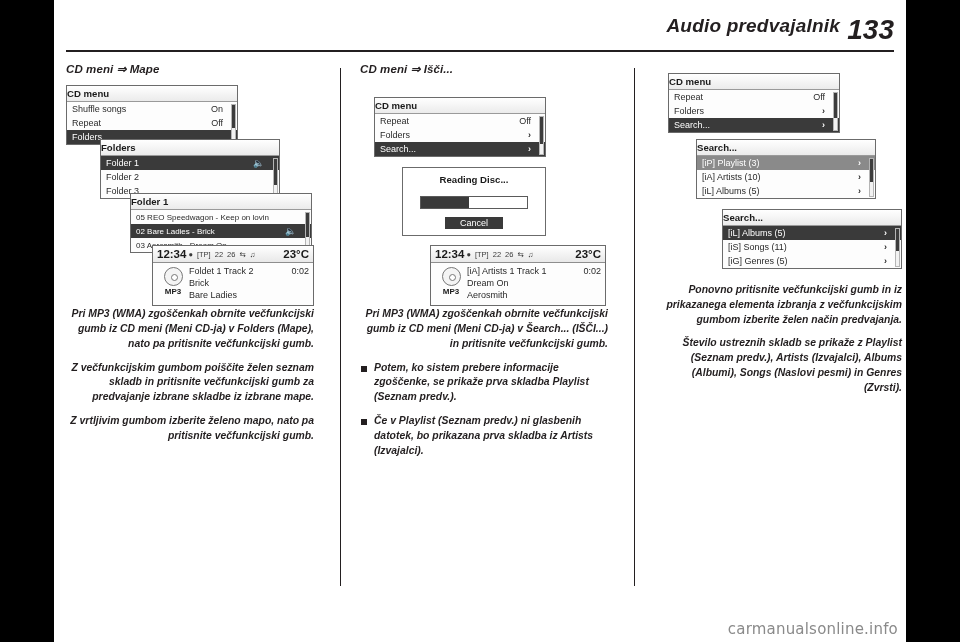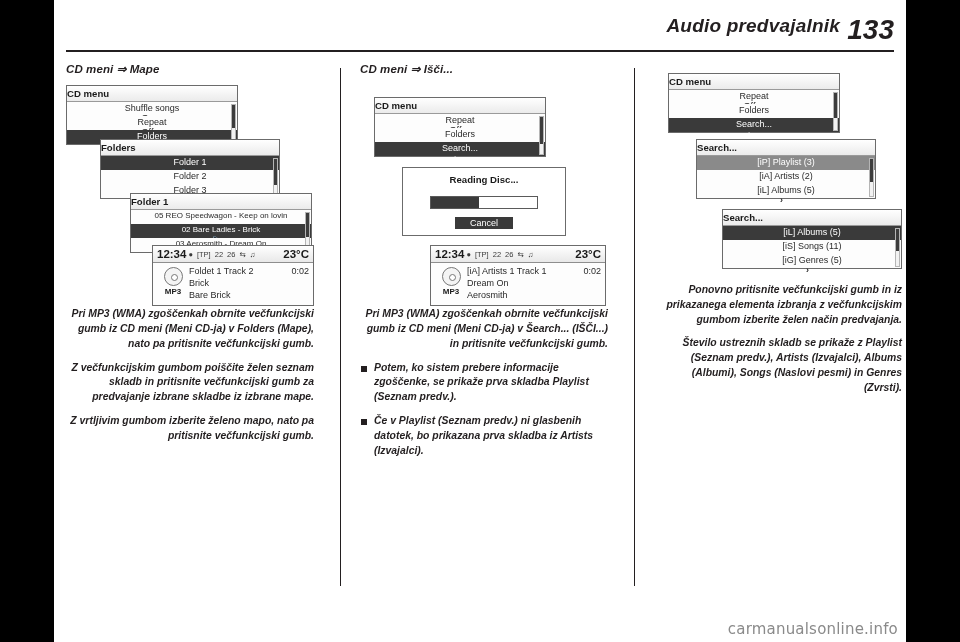--- a/index.html
+++ b/index.html
@@ -93,21 +93,20 @@
   }
   .rows{position:relative;}
   .row{
     position:relative;
     display:flex; align-items:center; justify-content:space-between;
     font-size:9px; color:#2a2a2a;
     padding:1px 5px 1px 5px;
     height:14px; box-sizing:border-box;
     background:#fdfdfd;
     white-space:nowrap;
-    flex-direction:column;
   }
   .row.sel{
     background:#3a3a3a; color:#ffffff;
   }
   .row.sel2{
     background:#8a8a8a; color:#ffffff;
   }
   .row .rv{font-size:9px;}
   .chev{font-size:9px;font-weight:bold;}
   .sb{
@@ -263,21 +262,21 @@
             <div class="np-left">
               <div class="disc"></div>
               <div class="mp3">MP3</div>
             </div>
             <div class="np-right">
               <div class="np-r1">
                 <span>Foldet 1 Track 2</span>
                 <span>0:02</span>
               </div>
               <div>Brick</div>
-              <div>Bare Brick</div>
+              <div>Bare Ladies</div>
             </div>
           </div>
         </div>
       </div>
 
       <p class="body-p">Pri MP3 (WMA) zgoščenkah obrnite večfunkcijski gumb iz CD meni (Meni CD-ja) v Folders (Mape), nato pa pritisnite večfunkcijski gumb.</p>
       <p class="body-p">Z večfunkcijskim gumbom poiščite želen seznam skladb in pritisnite večfunkcijski gumb za predvajanje izbrane skladbe iz izbrane mape.</p>
       <p class="body-p">Z vrtljivim gumbom izberite želeno mapo, nato pa pritisnite večfunkcijski gumb.</p>
     </div>
 
@@ -300,21 +299,21 @@
             <div class="row sel">
               <span>Search...</span>
               <span class="chev" style="margin-right:9px;">›</span>
             </div>
             <div class="sb">
                 <i style="top:0;height:72%;"></i>
               </div>
           </div>
         </div>
 
-        <div class="panel" style="left:42px;top:82px;width:164px;">
+        <div class="panel" style="left:42px;top:82px;width:144px;">
           <div style="text-align:center;font-size:9.6px;font-weight:bold;color:#1a1a1a;padding:6px 0 0;">Reading Disc...</div>
           <div class="prog-wrap">
               <i style="width:45%;"></i>
             </div>
           <div class="cancel">Cancel</div>
         </div>
 
         <div class="panel" style="left:70px;top:160px;width:176px;">
           <div class="np-bar">
             <span class="np-clock">12:34</span>
@@ -376,21 +375,21 @@
         </div>
 
         <div class="panel" style="left:42px;top:74px;width:180px;">
           <div class="ttl">Search...</div>
           <div class="rows">
             <div class="row sel2">
               <span>[iP] Playlist (3)</span>
               <span class="chev" style="margin-right:9px;">›</span>
             </div>
             <div class="row">
-              <span>[iA] Artists (2)</span>
+              <span>[iA] Artists (10)</span>
               <span class="chev" style="margin-right:9px;">›</span>
             </div>
             <div class="row">
               <span>[iL] Albums (5)</span>
               <span class="chev" style="margin-right:9px;">›</span>
             </div>
             <div class="sb">
                 <i style="top:0;height:64%;"></i>
               </div>
           </div>

